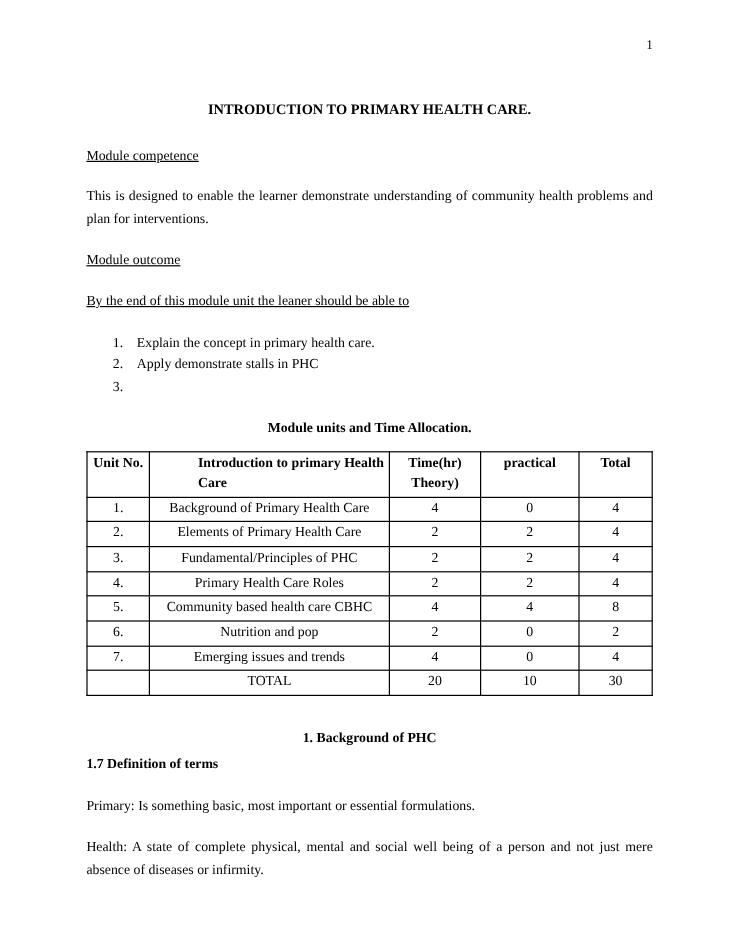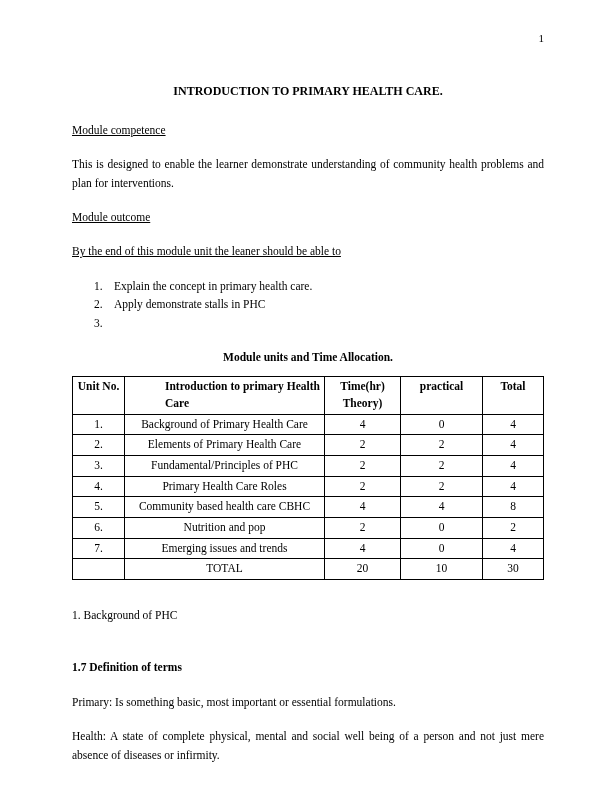--- a/index.html
+++ b/index.html
@@ -80,22 +80,23 @@
   }
   td.total-label {
     font-weight: bold;
   }
   col.c-unit  { width: 52px; }
   col.c-name  { width: 200px; }
   col.c-time  { width: 76px; }
   col.c-prac  { width: 82px; }
   col.c-total { width: auto; }
   .section-heading {
-    font-weight: normal;
-    margin: 0 0 34px 0;
+    font-weight: bold;
+    margin: 0 0 4px 0;
+    text-align: center;
   }
   .sub-heading {
     font-weight: bold;
     margin: 0 0 16px 0;
   }
 </style>
 </head>
 <body>
 
 <div class="page">

